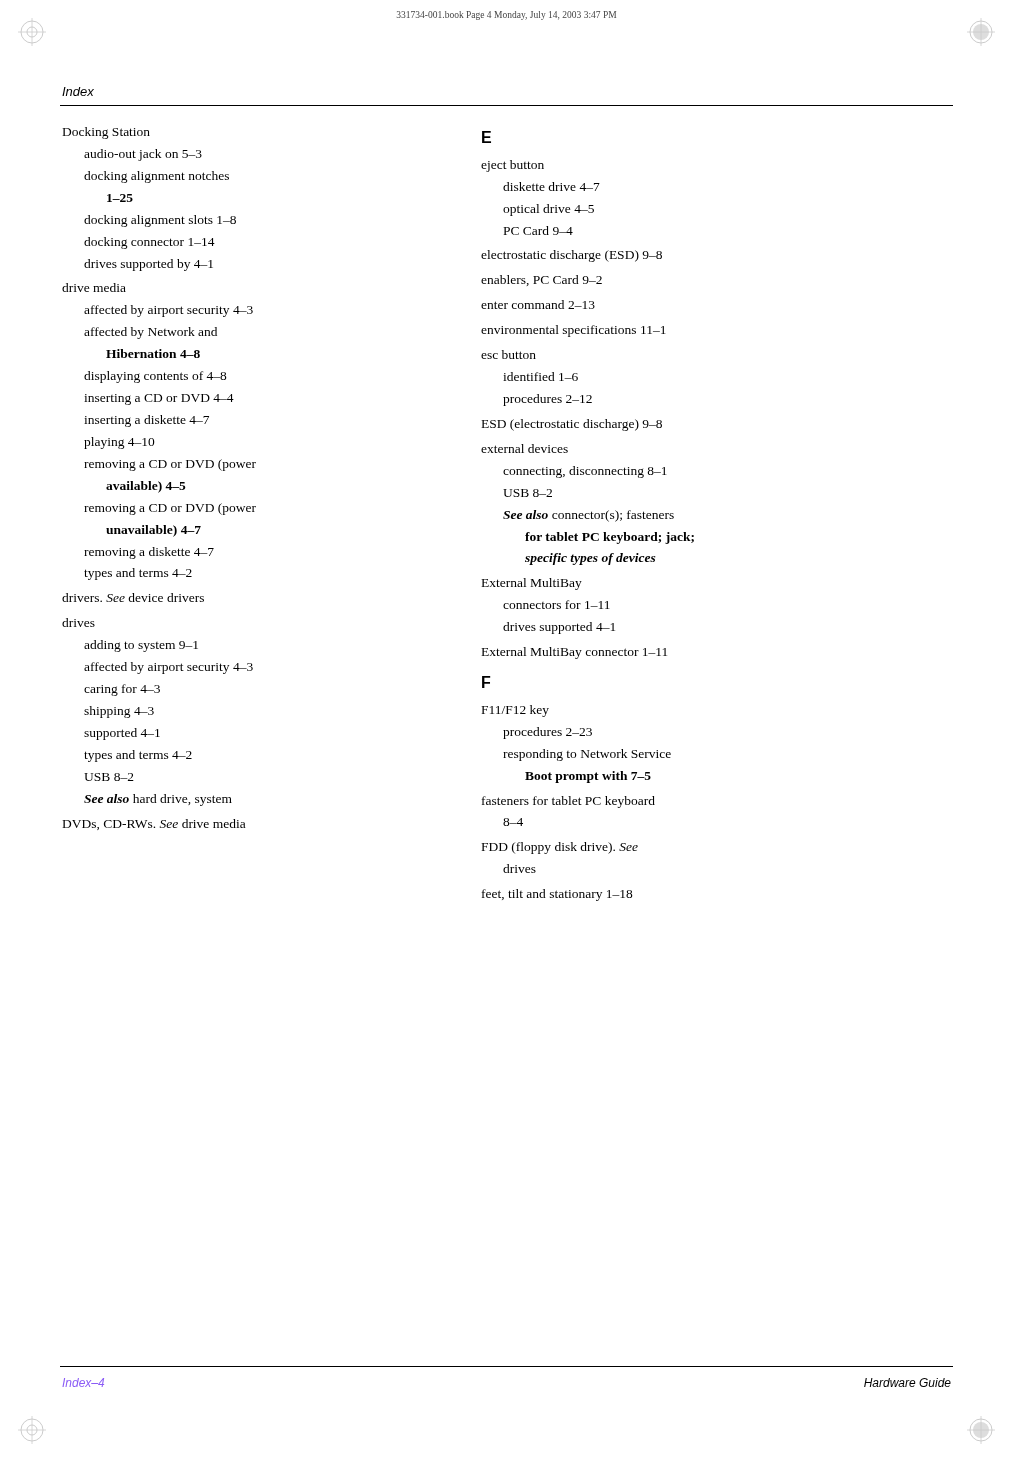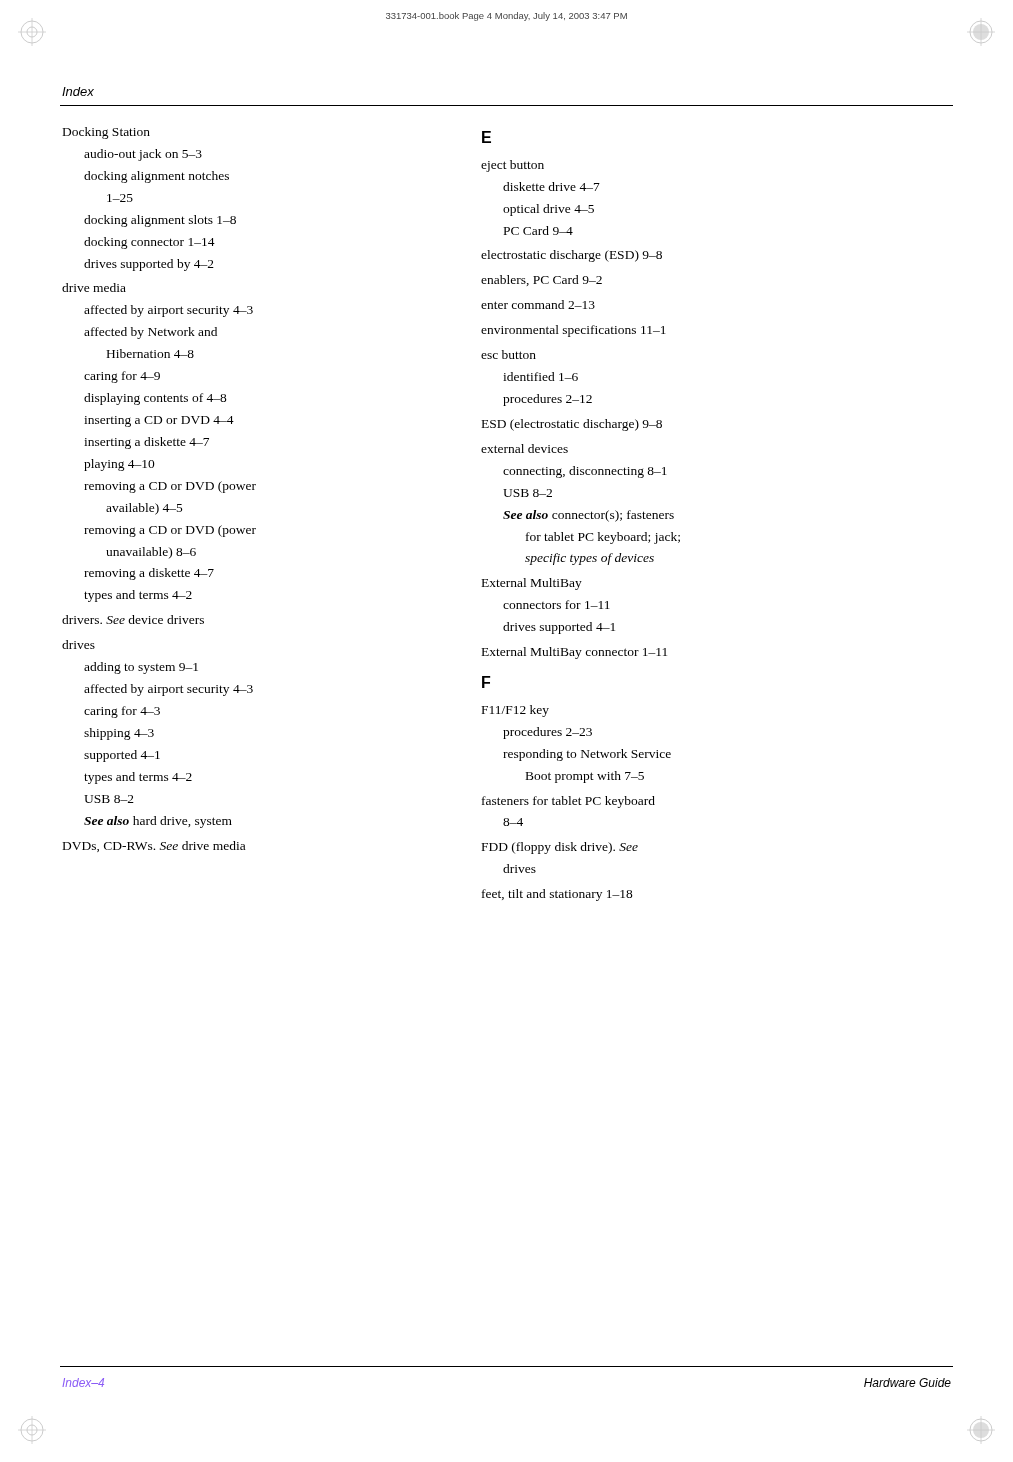--- a/index.html
+++ b/index.html
@@ -122,20 +122,21 @@
     .index-entry.main-entry {
       margin-top: 4px;
     }
 
     .index-entry .sub1 {
       padding-left: 22px;
     }
 
     .index-entry .sub2 {
       padding-left: 44px;
+      font-weight: bold;
     }
 
     .section-letter {
       font-size: 16px;
       font-weight: bold;
       font-family: Arial, sans-serif;
       margin-top: 8px;
       margin-bottom: 3px;
       display: block;
     }
@@ -147,21 +148,21 @@
     .bold-see {
       font-weight: bold;
       font-style: italic;
     }
 
     .print-info {
       position: absolute;
       top: 10px;
       left: 50%;
       transform: translateX(-50%);
-      font-family: Liberation Sans, sans-serif;
+      font-family: Liberation Serif, serif;
       font-size: 9.5px;
       color: #444;
       white-space: nowrap;
     }
   </style>
 </head>
 <body>
 
 <div class="page-container">
 
@@ -221,37 +222,34 @@
       <div class="index-entry">
           <span class="sub2" style="display:block">1–25</span>
         </div>
       <div class="index-entry">
           <span class="sub1" style="display:block">docking alignment slots 1–8</span>
         </div>
       <div class="index-entry">
           <span class="sub1" style="display:block">docking connector 1–14</span>
         </div>
       <div class="index-entry">
-          <span class="sub1" style="display:block">drives supported by 4–2</span>
+          <span class="sub1" style="display:block">drives supported by 4–1</span>
         </div>
 
       <div class="index-entry main-entry">drive media</div>
       <div class="index-entry">
           <span class="sub1" style="display:block">affected by airport security 4–3</span>
         </div>
       <div class="index-entry">
           <span class="sub1" style="display:block">affected by Network and</span>
         </div>
       <div class="index-entry">
           <span class="sub2" style="display:block">Hibernation 4–8</span>
         </div>
       <div class="index-entry">
-          <span class="sub1" style="display:block">caring for 4–9</span>
-        </div>
-      <div class="index-entry">
           <span class="sub1" style="display:block">displaying contents of 4–8</span>
         </div>
       <div class="index-entry">
           <span class="sub1" style="display:block">inserting a CD or DVD 4–4</span>
         </div>
       <div class="index-entry">
           <span class="sub1" style="display:block">inserting a diskette 4–7</span>
         </div>
       <div class="index-entry">
           <span class="sub1" style="display:block">playing 4–10</span>
@@ -259,21 +257,21 @@
       <div class="index-entry">
           <span class="sub1" style="display:block">removing a CD or DVD (power</span>
         </div>
       <div class="index-entry">
           <span class="sub2" style="display:block">available) 4–5</span>
         </div>
       <div class="index-entry">
           <span class="sub1" style="display:block">removing a CD or DVD (power</span>
         </div>
       <div class="index-entry">
-          <span class="sub2" style="display:block">unavailable) 8–6</span>
+          <span class="sub2" style="display:block">unavailable) 4–7</span>
         </div>
       <div class="index-entry">
           <span class="sub1" style="display:block">removing a diskette 4–7</span>
         </div>
       <div class="index-entry">
           <span class="sub1" style="display:block">types and terms 4–2</span>
         </div>
 
       <div class="index-entry main-entry">drivers. <span class="see-text">See</span> device drivers</div>
       <div class="index-entry main-entry">drives</div>

